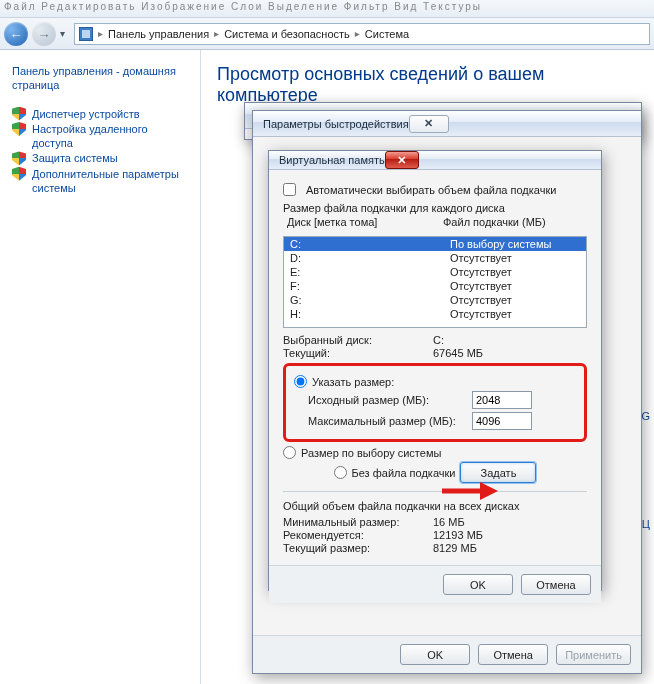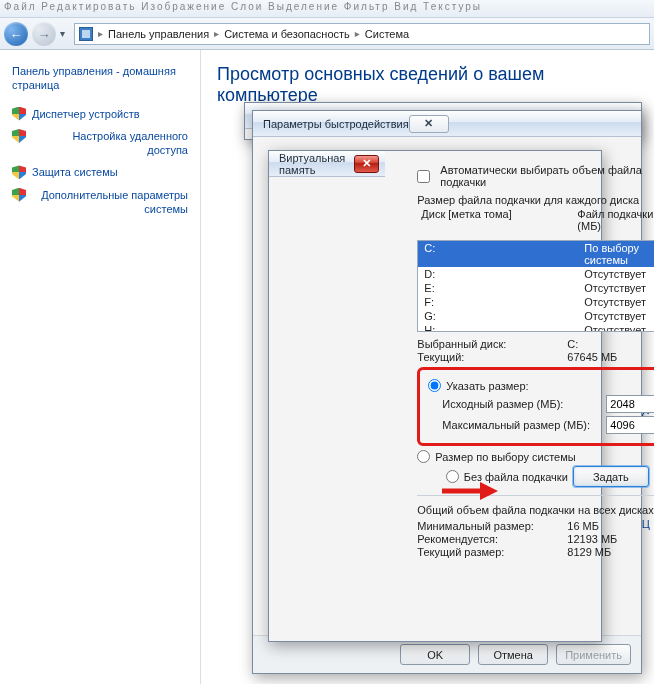--- a/index.html
+++ b/index.html
@@ -63,23 +63,22 @@
   .content { display:flex; height: calc(100% - 50px); }
   .sidebar {
     width: 200px;
     padding: 14px 12px;
     background: #fff;
     font-size: 11px;
   }
   .sidebar .home { color:#0a4aa0; margin-bottom:14px; line-height:1.3; }
   .sidebar .item {
     display:flex; align-items:flex-start; gap:6px;
-    color:#0a4aa0; margin:8px 0; line-height:1.3;
+    color:#0a4aa0; margin:1px 0; line-height:1.3;
     cursor:pointer;
-    text-align:right;
   }
   .shield {
     width:14px;height:14px;flex:0 0 14px;
     background: conic-gradient(#e03434 0 25%, #2a7fd4 25% 50%, #f2c744 50% 75%, #3aa24a 75% 100%);
     clip-path: polygon(50% 0,100% 15%,100% 60%,50% 100%,0 60%,0 15%);
   }
   .main {
     flex:1;
     border-left:1px solid #d7dee6;
     background:#fff;
@@ -135,22 +134,22 @@
   
   #dlg-sys{
     top:102px; left:244px; width:398px; height:38px;
   }
   #dlg-perf{
     top:110px; left:252px; width:390px; height:564px;
     display:flex;flex-direction:column;
   }
   #dlg-perf .body{flex:1; background:#f4f4f4; position:relative;}
   #dlg-vm{
-    top:150px; left:268px; width:334px; height:492px;
-    display:flex;flex-direction:row;gap:18px;
+    top:150px; left:268px; width:334px; height:441px;
+    display:flex;flex-direction:column;
   }
   #dlg-vm .body{flex:1;padding:10px 14px;}
   .group-label{margin:6px 0 2px 0;}
   .drive-list{
     border:1px solid #9aaabb;background:#fff;
     height:92px;overflow:hidden;font-size:11px;
     margin-bottom:6px;
   }
   .drive-list .hdr, .drive-list .row{display:flex;}
   .drive-list .c1{flex:0 0 160px;padding:1px 6px;}

